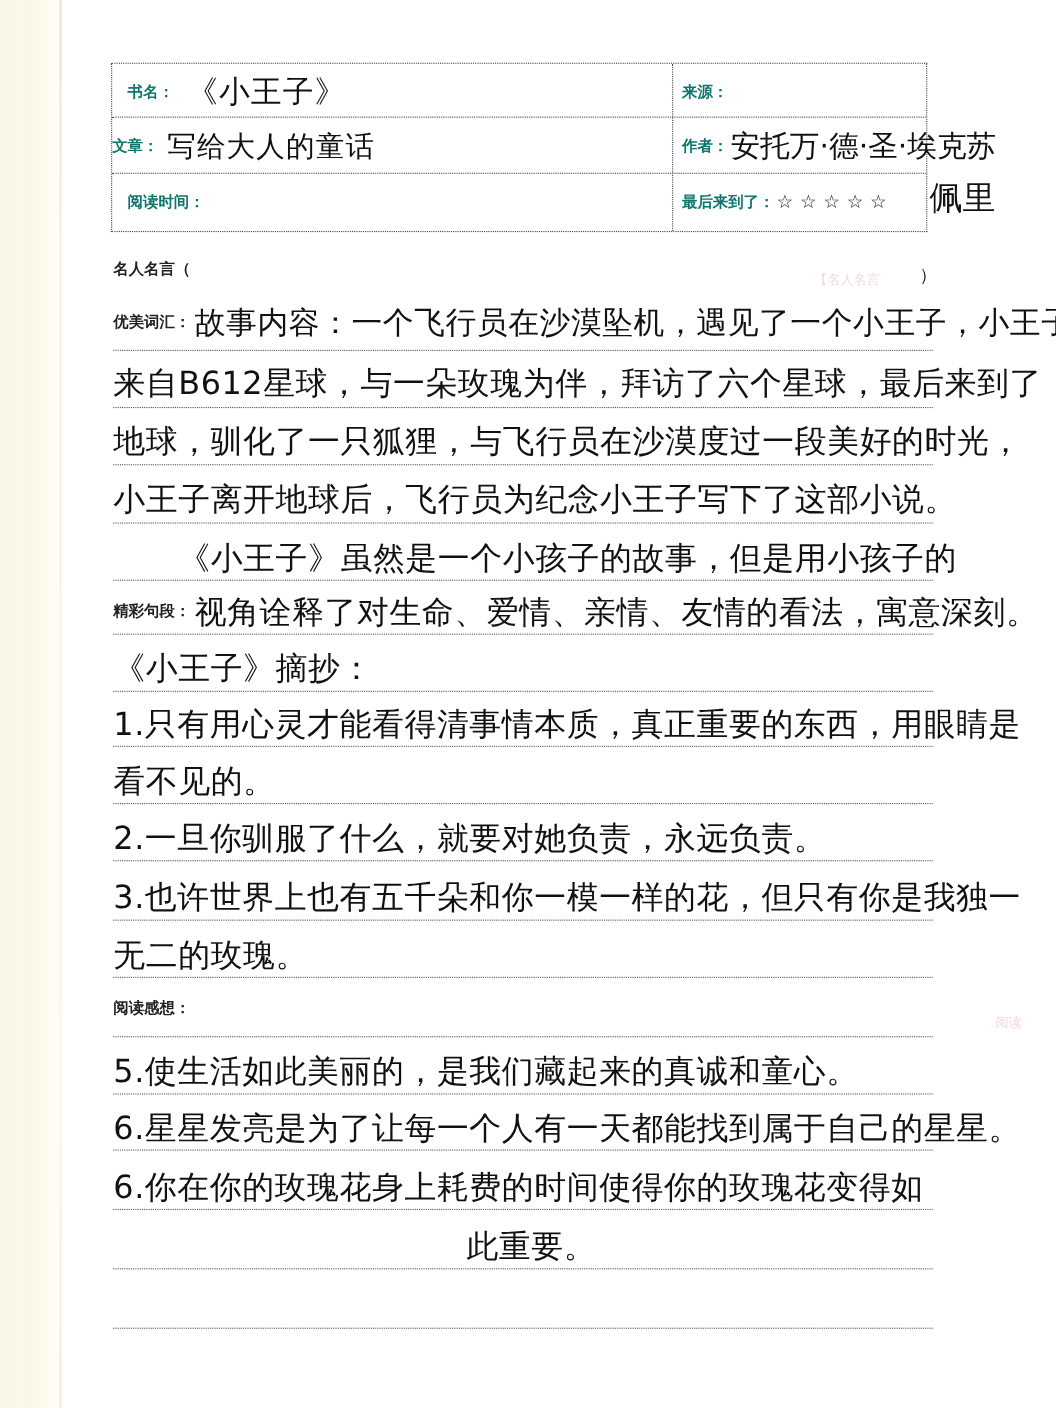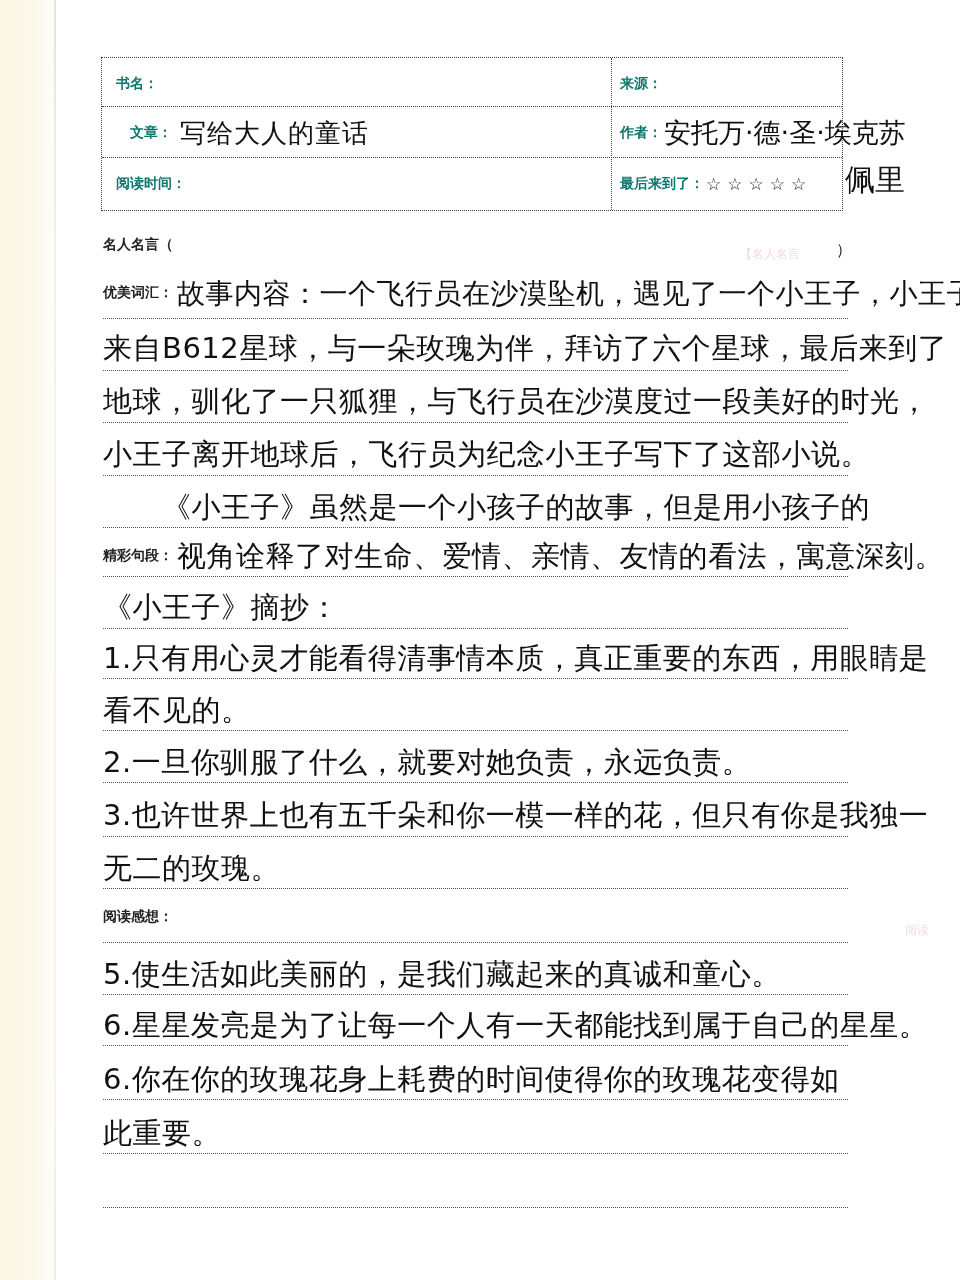--- a/index.html
+++ b/index.html
@@ -97,22 +97,23 @@
 <div class="page-edge"></div>
 <div class="page-fold"></div>
 
 <div class="info-table">
   <div class="vline"></div>
   <div class="hline" style="top:48px;"></div>
   <div class="hline" style="top:99px;"></div>
 
   <div class="cell" style="left:14px; top:4px; height:44px;">
     <span class="lbl">书名：</span>
-  </div>
-  <div class="cell" style="left:28px; top:52px; height:46px;align-items:center;">
+    <span class="hw hw-title">《小王子》</span>
+  </div>
+  <div class="cell" style="left:0; top:52px; height:46px;align-items:center;">
     <span class="lbl">文章：</span>
     <span class="hw hw-article">写给大人的童话</span>
   </div>
   <div class="cell" style="left:14px; top:102px; height:48px;">
     <span class="lbl">阅读时间：</span>
     <span class="hw"></span>
   </div>
 
   <div class="cell" style="left:518px; top:4px; height:44px;">
     <span class="lbl">来源：</span>
@@ -197,18 +198,18 @@
 </div>
 <div class="row" style="top:960px;">
   <span class="hw txt">5.使生活如此美丽的，是我们藏起来的真诚和童心。</span>
 </div>
 <div class="row" style="top:1011px;">
   <span class="hw txt">6.星星发亮是为了让每一个人有一天都能找到属于自己的星星。</span>
 </div>
 <div class="row" style="top:1065px;">
   <span class="hw txt">6.你在你的玫瑰花身上耗费的时间使得你的玫瑰花变得如</span>
 </div>
-<div class="row" style="top:1119px;">
+<div class="row" style="top:1119px;justify-content:center;">
   <span class="hw txt">此重要。</span>
 </div>
 <div class="row" style="top:1173px;">
   <span class="hw txt"></span>
 </div>
 
 </body></html>

